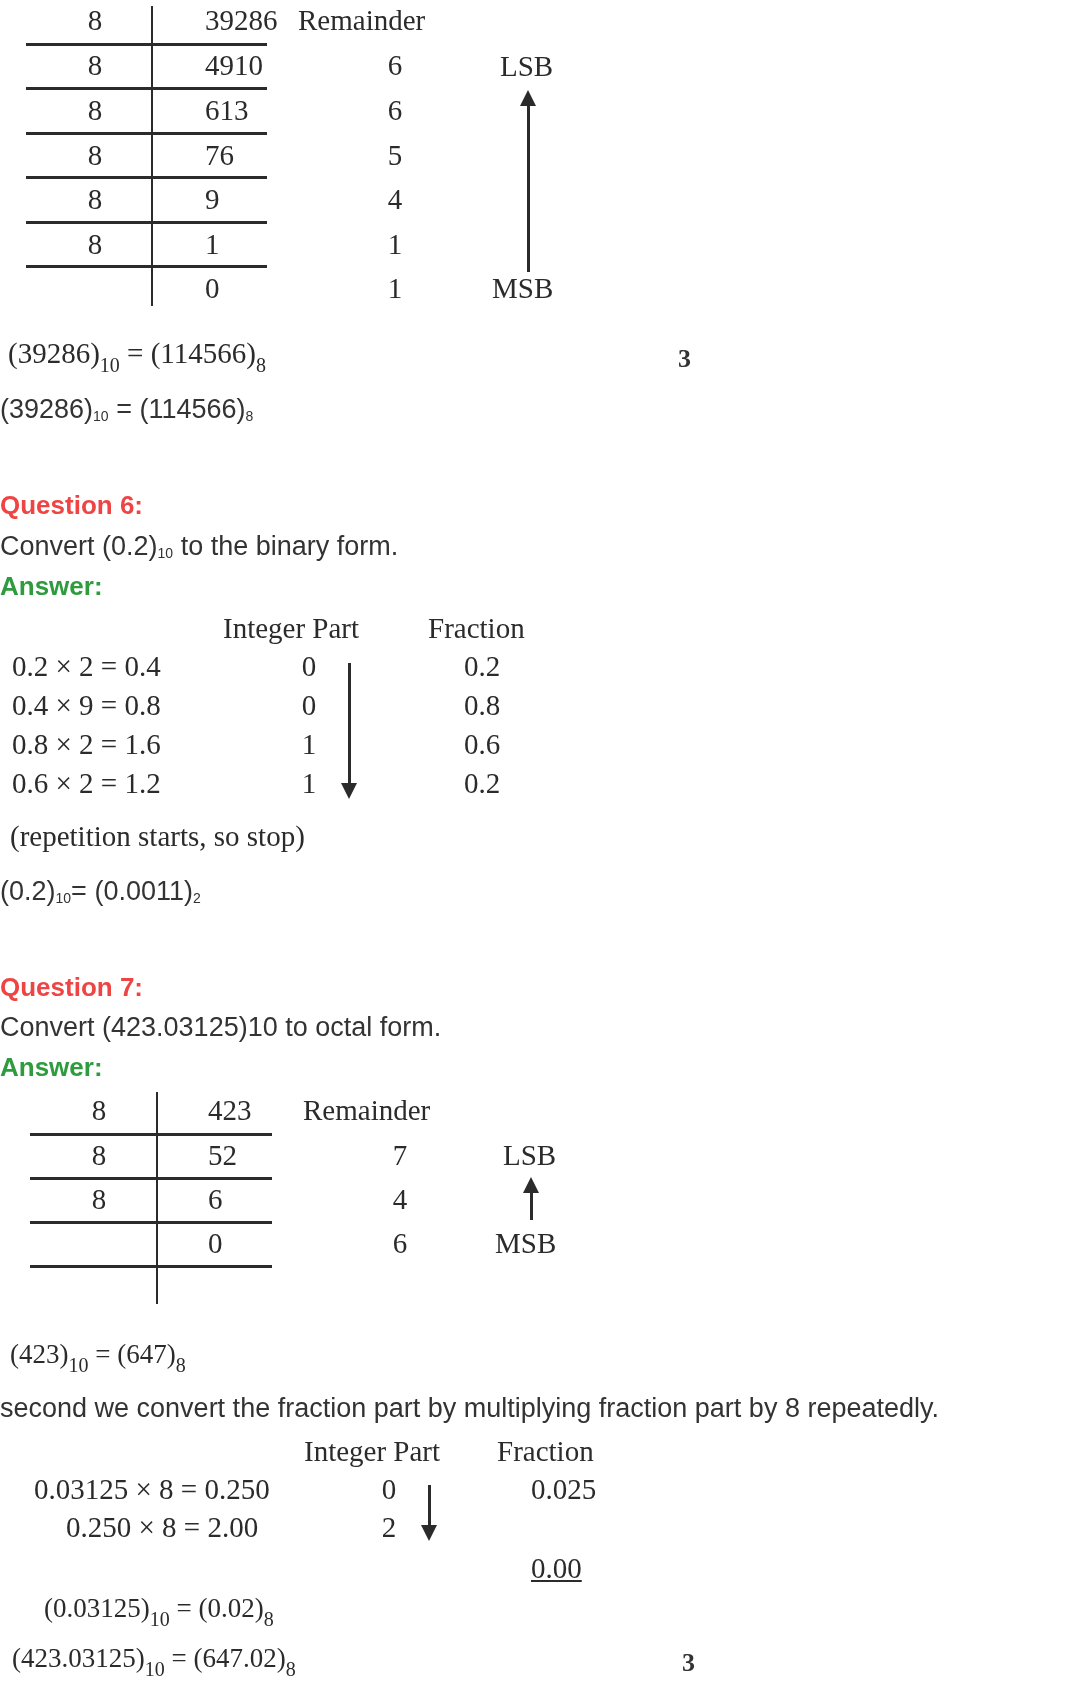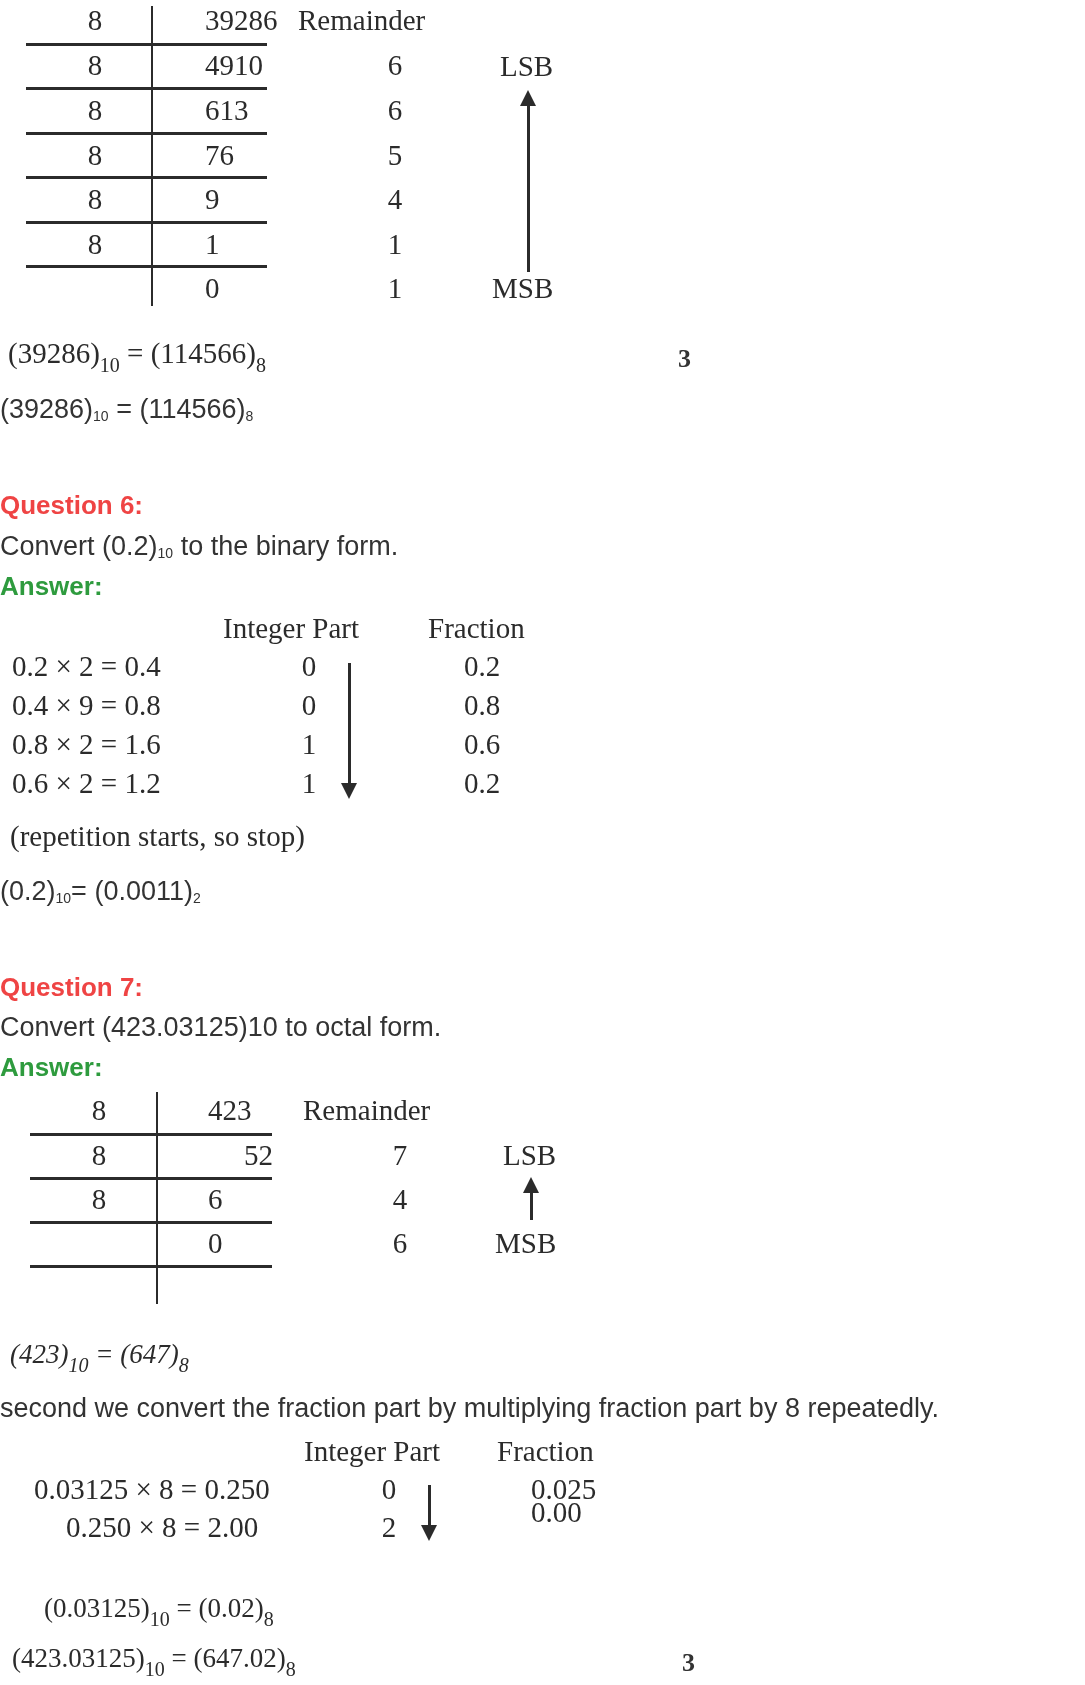--- a/index.html
+++ b/index.html
@@ -183,36 +183,36 @@
   <div class="hline" style="left:30px; top:1133px; width:242px;"></div>
   <div class="hline" style="left:30px; top:1177px; width:242px;"></div>
   <div class="hline" style="left:30px; top:1221px; width:242px;"></div>
   <div class="hline" style="left:30px; top:1265px; width:242px;"></div>
 
   <div class="cell" style="left:79px; top:1094px; width:40px;">8</div>
   <div class="cell" style="left:79px; top:1139px; width:40px;">8</div>
   <div class="cell" style="left:79px; top:1183px; width:40px;">8</div>
 
   <div class="cell" style="left:208px; top:1094px; text-align:left;">423</div>
-  <div class="cell" style="left:208px; top:1139px; text-align:left;margin-left:36px;">52</div>
+  <div class="cell" style="left:208px; top:1139px; text-align:left;">52</div>
   <div class="cell" style="left:208px; top:1183px; text-align:left;">6</div>
   <div class="cell" style="left:208px; top:1227px; text-align:left;">0</div>
 
   <div class="cell" style="left:303px; top:1094px; text-align:left;">Remainder</div>
   <div class="cell" style="left:385px; top:1139px; width:30px;">7</div>
   <div class="cell" style="left:385px; top:1183px; width:30px;">4</div>
   <div class="cell" style="left:385px; top:1227px; width:30px;">6</div>
 
   <div class="cell" style="left:503px; top:1139px; text-align:left;">LSB</div>
   <div class="arrow-head-up" style="left:523px; top:1177px;"></div>
   <div class="arrow-shaft" style="left:530px; top:1190px; height:30px;"></div>
   <div class="cell" style="left:495px; top:1227px; text-align:left;">MSB</div>
 </div>
 
-<div class="abs serif serif-27" style="left:10px; top:1339px;font-style:italic;">
+<div class="abs serif serif-27" style="left:10px; top:1339px;">
   <span>(423)</span><span class="sub-serif">10</span>
   <span>=</span>
   <span>(647)</span><span class="sub-serif">8</span>
 </div>
 
 <div class="abs body-text" style="left:0px; top:1393px;">second we convert the fraction part by multiplying fraction part by 8 repeatedly.</div>
 
 <div>
   <div class="cell" style="left:304px; top:1435px; text-align:left;">Integer Part</div>
   <div class="cell" style="left:497px; top:1435px; text-align:left;">Fraction</div>
@@ -220,21 +220,21 @@
   <div class="cell" style="left:34px; top:1473px; text-align:left;">0.03125 × 8 = 0.250</div>
   <div class="cell" style="left:66px; top:1511px; text-align:left;">0.250 × 8 = 2.00</div>
 
   <div class="cell" style="left:376px; top:1473px; width:26px;">0</div>
   <div class="cell" style="left:376px; top:1511px; width:26px;">2</div>
 
   <div class="arrow-shaft" style="left:428px; top:1485px; height:42px;"></div>
   <div class="arrow-head-down" style="left:421px; top:1525px;"></div>
 
   <div class="cell" style="left:531px; top:1473px; text-align:left;">0.025</div>
-  <div class="cell" style="left:531px; top:1496px; text-align:center;">0.00</div>
+  <div class="cell" style="left:531px; top:1552px; text-align:center;text-decoration:underline;">0.00</div>
 </div>
 
 <div class="abs serif serif-27" style="left:44px; top:1593px;">
   <span>(0.03125)</span><span class="sub-serif">10</span>
   <span>=</span>
   <span>(0.02)</span><span class="sub-serif">8</span>
 </div>
 
 <div class="abs serif serif-27" style="left:12px; top:1643px;">
   <span>(423.03125)</span><span class="sub-serif">10</span>

